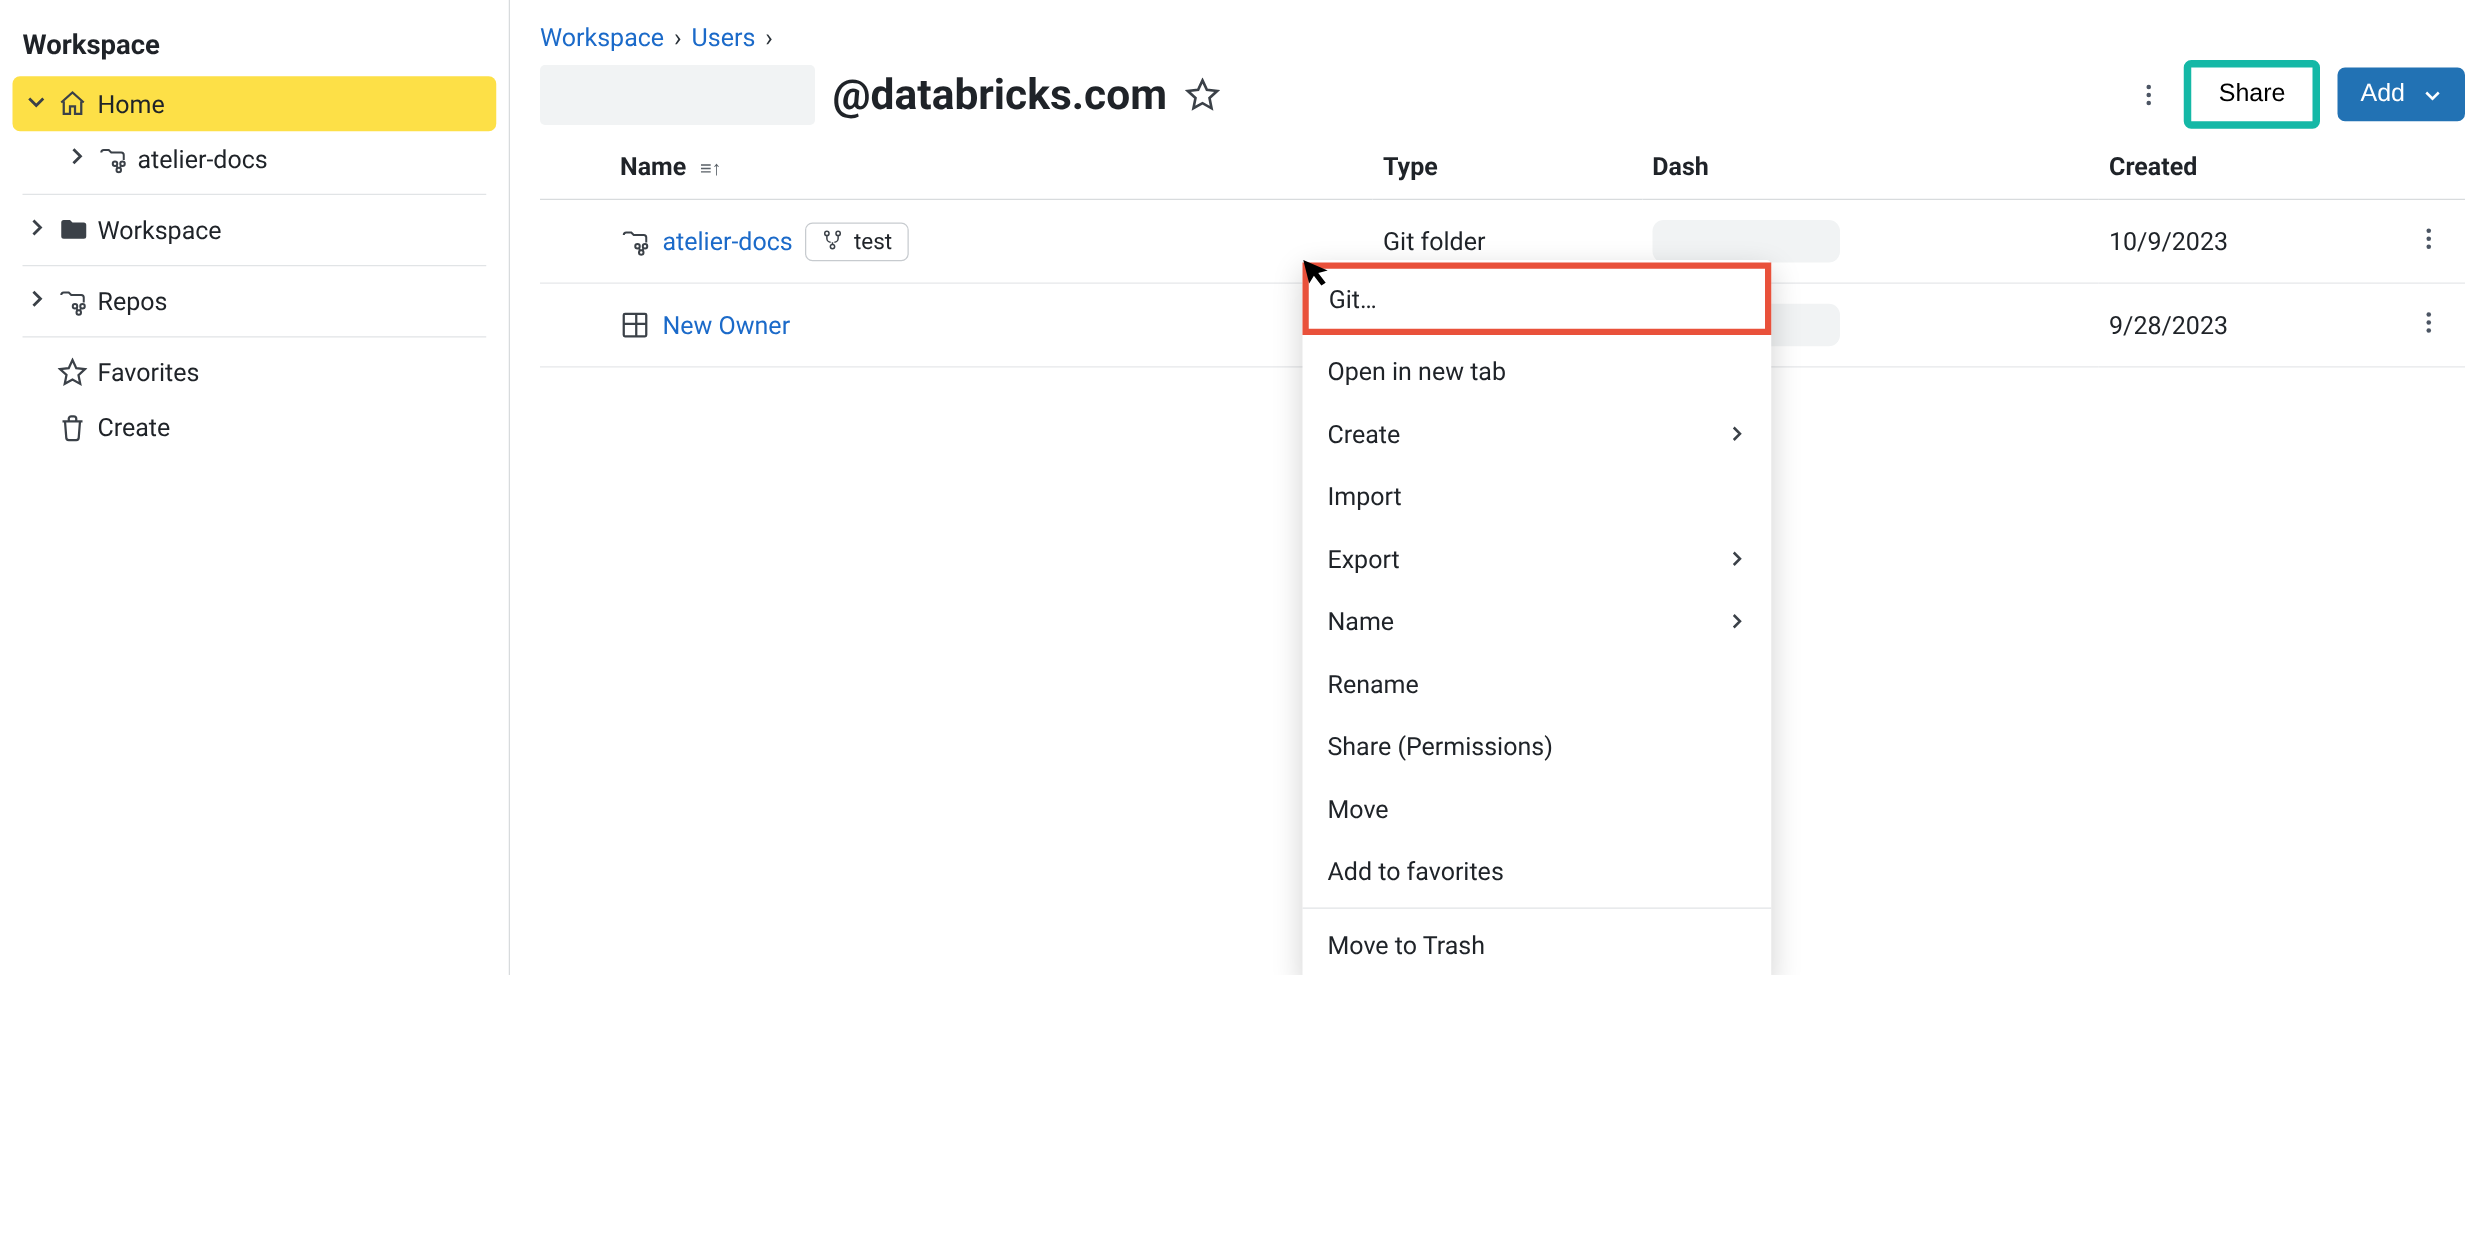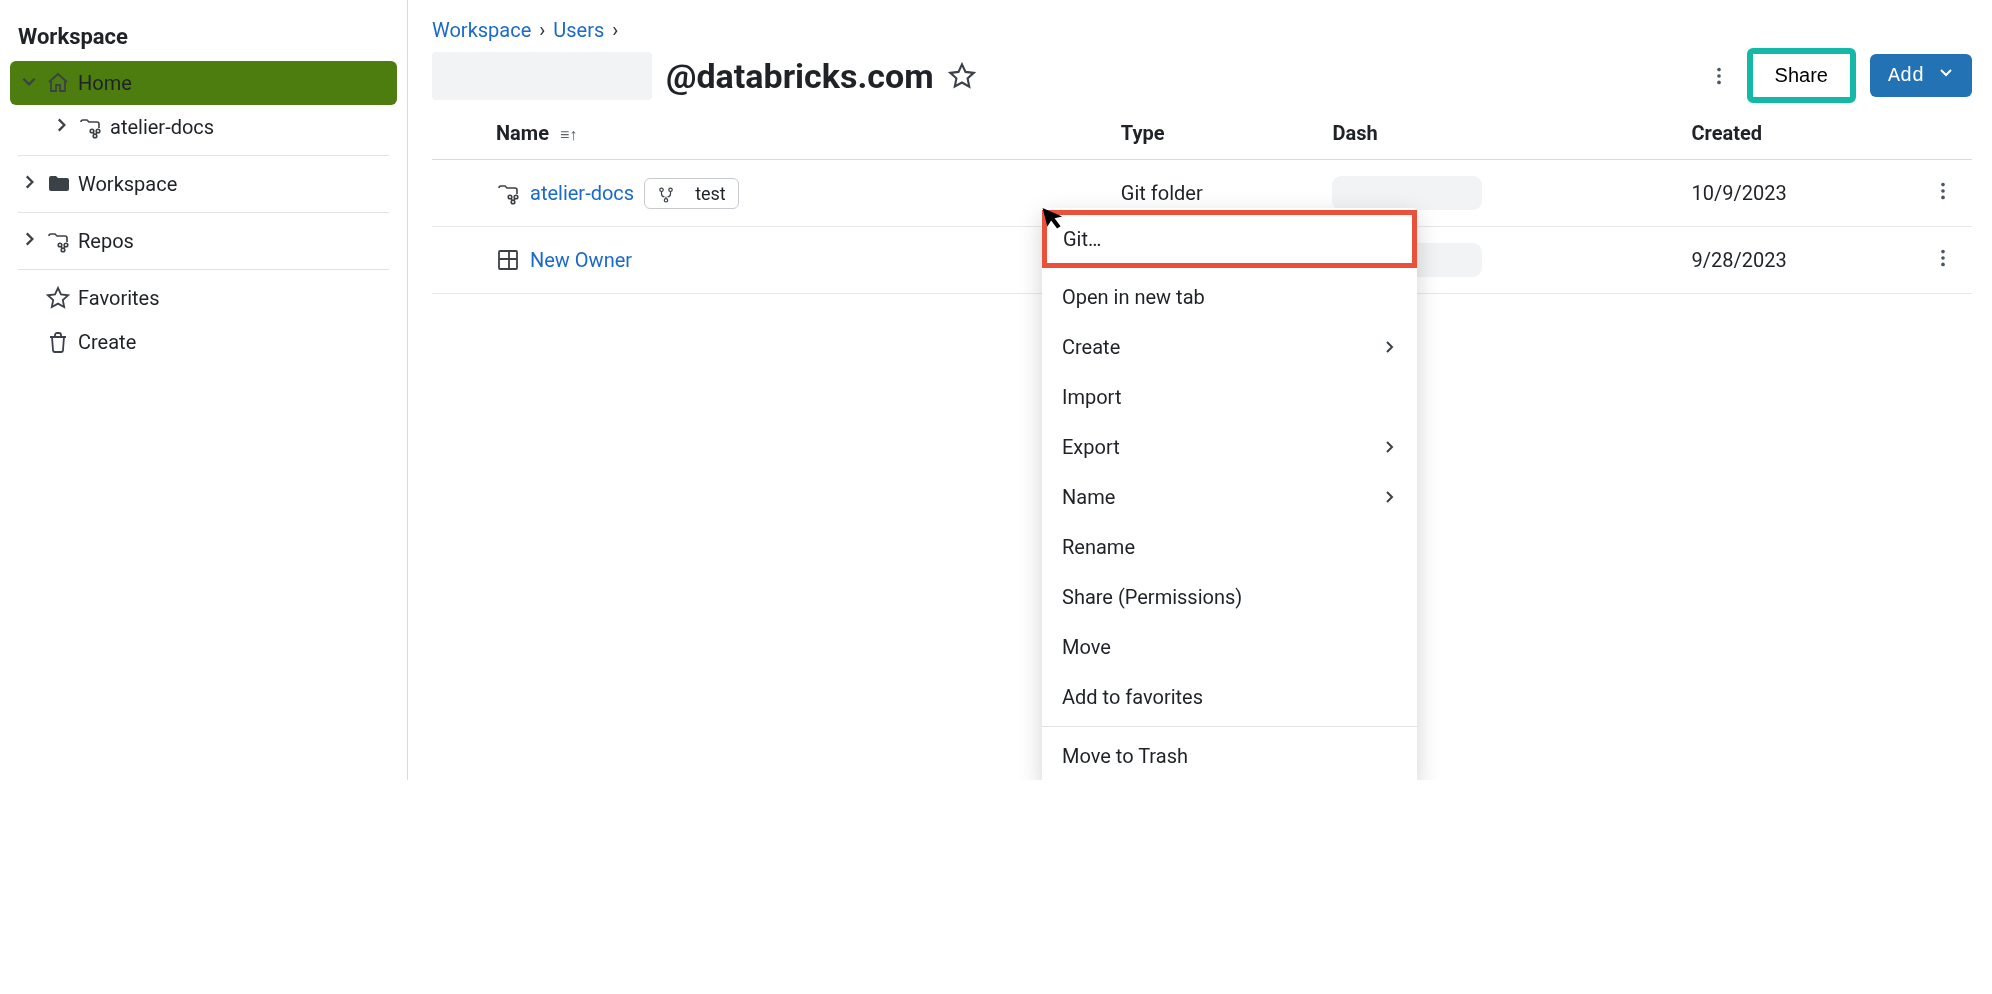--- a/index.html
+++ b/index.html
@@ -27,21 +27,21 @@
     .tree-item {
       display: flex;
       align-items: center;
       gap: 8px;
       padding: 10px 10px;
       border-radius: 6px;
       cursor: pointer;
       font-size: 20px;
       color: #1f2328;
     }
-    .tree-item.active { background: #4d7c0f; }
+    .tree-item.active { background: #fde047; }
     .tree-item .chev { width: 18px; flex-shrink:0; }
     .tree-divider { border-top: 1px solid #e1e4e6; margin: 6px 8px; }
     .tree-item.indent1 { padding-left: 42px; }
     .icon-svg { width: 24px; height: 24px; flex-shrink:0; display:inline-flex; align-items:center; justify-content:center; }
     .icon-svg svg { width: 100%; height: 100%; }
 
     .main {
       flex: 1;
       padding: 18px 20px 0 24px;
       position: relative;
@@ -86,22 +86,22 @@
     }
     .btn-primary {
       background: #2272b4;
       color: #fff;
       border: none;
       padding: 10px 18px;
       font-size: 20px;
       border-radius: 6px;
       cursor: pointer;
       display: inline-flex;
+      align-items: center;
       gap: 14px;
-      font-family: Liberation Mono, monospace;
     }
 
     table {
       width: 100%;
       border-collapse: collapse;
     }
     thead th {
       text-align: left;
       font-size: 20px;
       font-weight: 700;
@@ -113,22 +113,22 @@
       padding: 16px 8px;
       border-bottom: 1px solid #e6e8ea;
       font-size: 20px;
       vertical-align: middle;
     }
     tbody td:first-child { padding-left: 64px; }
     .name-cell { display: flex; align-items: center; gap: 10px; }
     .link { color: #1b6ac9; cursor: pointer; }
     .branch-tag {
       display: inline-flex;
-      align-items: flex-end;
-      gap: 20px;
+      align-items: flex-start;
+      gap: 8px;
       border: 1px solid #c7cbcf;
       border-radius: 6px;
       padding: 4px 12px;
       font-size: 18px;
     }
     .owner-redact { width: 150px; height: 34px; border-radius: 9px; }
     .sort-glyph { margin-left: 6px; font-size: 16px; color: #5b6269; font-weight: 500; }
     .kebab { color:#4b5563; cursor:pointer; width: 28px; text-align:center; }
     td.kebab-cell { width: 40px; text-align: right; padding-right: 18px; }
 

